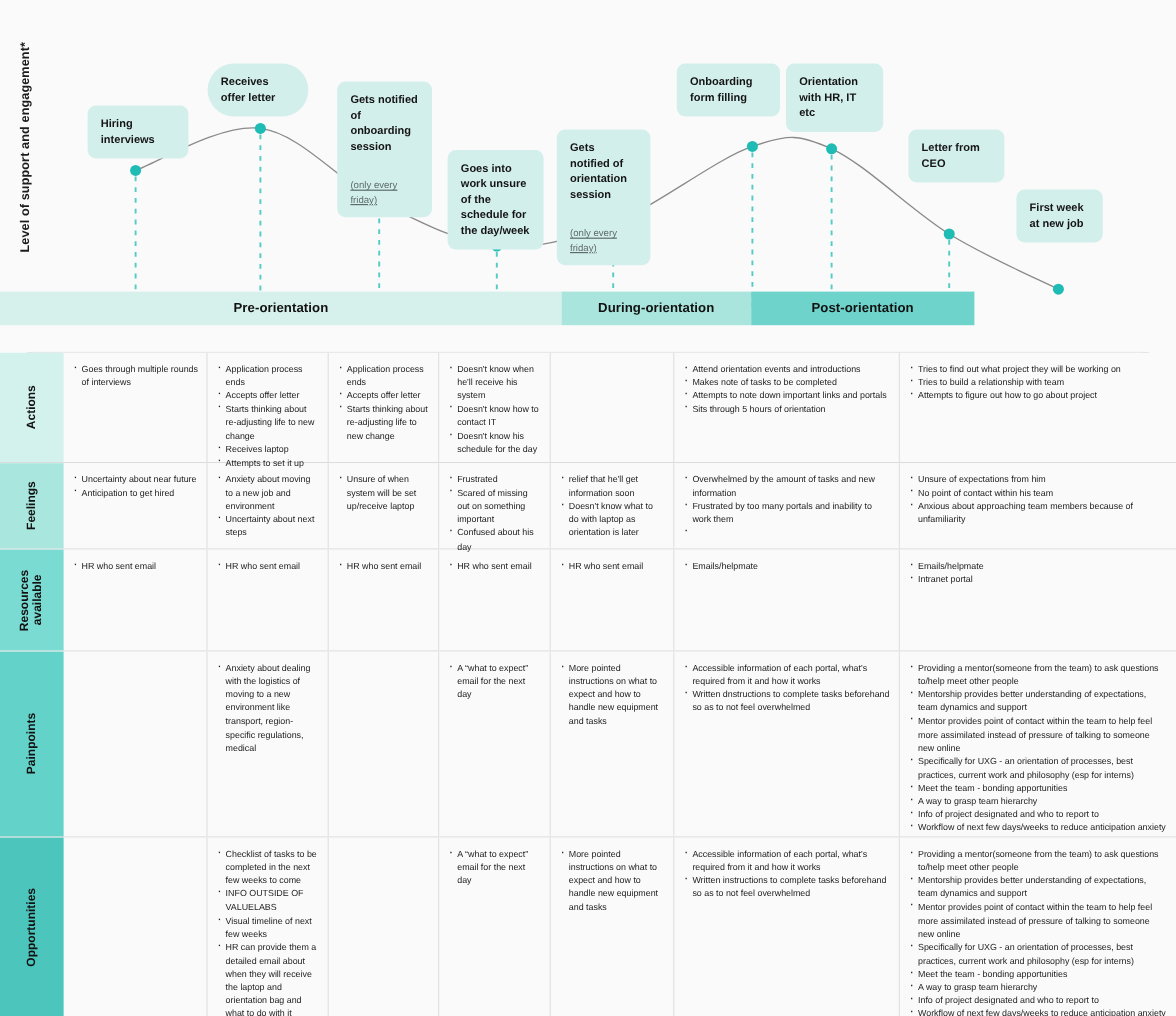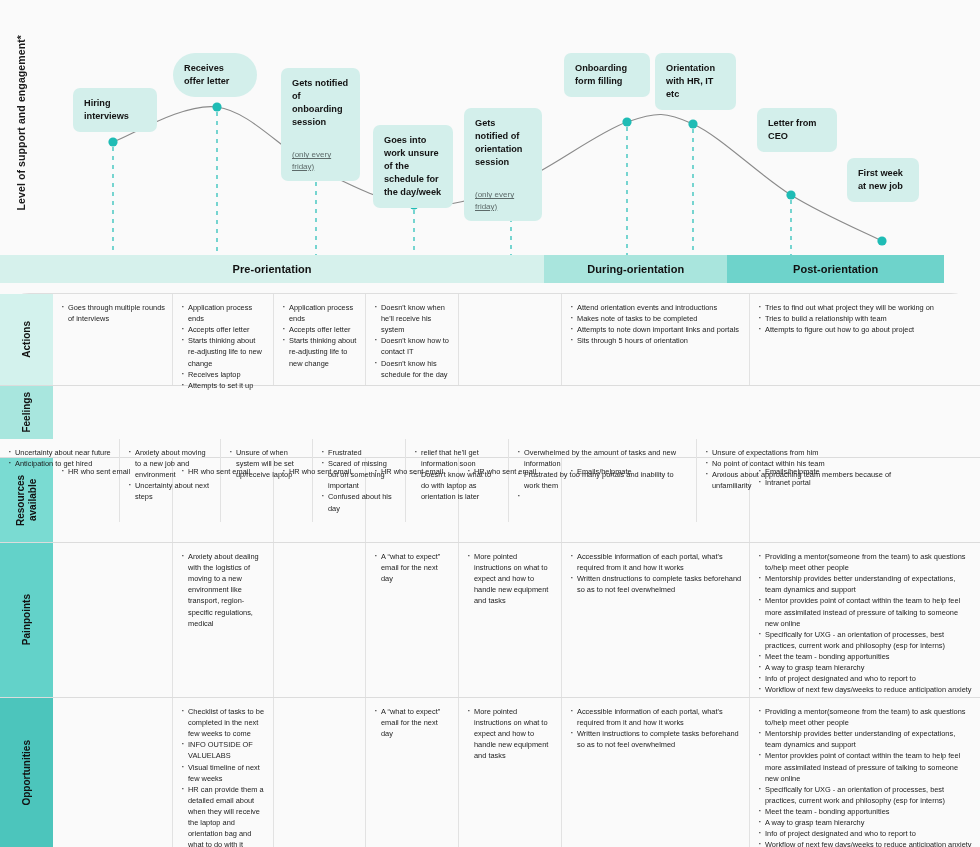--- a/index.html
+++ b/index.html
@@ -41,21 +41,21 @@
     font-weight: 400;
     font-size: 8px;
     color: #5d6b6a;
     margin-top: 20px;
     text-decoration: underline;
   }
 
   #curve-svg { position: absolute; left: 0; top: 0; width: 980px; height: 255px; }
 
   
-  #phase-band { position: absolute; left: 0; top: 255px; width: 944px; height: 28px; display: flex; }
+  #phase-band { position: absolute; left: 0; top: 243px; width: 812px; height: 28px; display: flex; }
   .phase {
     display: flex; align-items: center; justify-content: center;
     font-size: 11px; font-weight: 600; color: #111; letter-spacing: .005em;
   }
 
   
   #journey-table {
     position: absolute; left: 0; top: 293px; width: 980px; height: 554px;
     border-top: 1px solid #dedede;
     border-radius: 29px;
@@ -92,21 +92,21 @@
   
   .c1 { width: 119px; flex: 0 0 119px; }
   .c2 { width: 101px; flex: 0 0 101px; }
   .c3 { width: 92px;  flex: 0 0 92px; }
   .c4 { width: 93px;  flex: 0 0 93px; }
   .c5 { width: 103px; flex: 0 0 103px; }
   .c6 { width: 188px; flex: 0 0 188px; }
   .c7 { width: 231px; flex: 0 0 231px; }
 
   .r-actions   { height: 92px; }
-  .r-feelings  { height: 72px; flex-direction: column; }
+  .r-feelings  { height: 72px; }
   .r-resources { height: 85px; }
   .r-pain      { height: 155px; }
   .r-opp       { height: 150px; }
 </style>
 </head>
 <body>
 
 <div id="app">
 
   <div id="chart-area">

